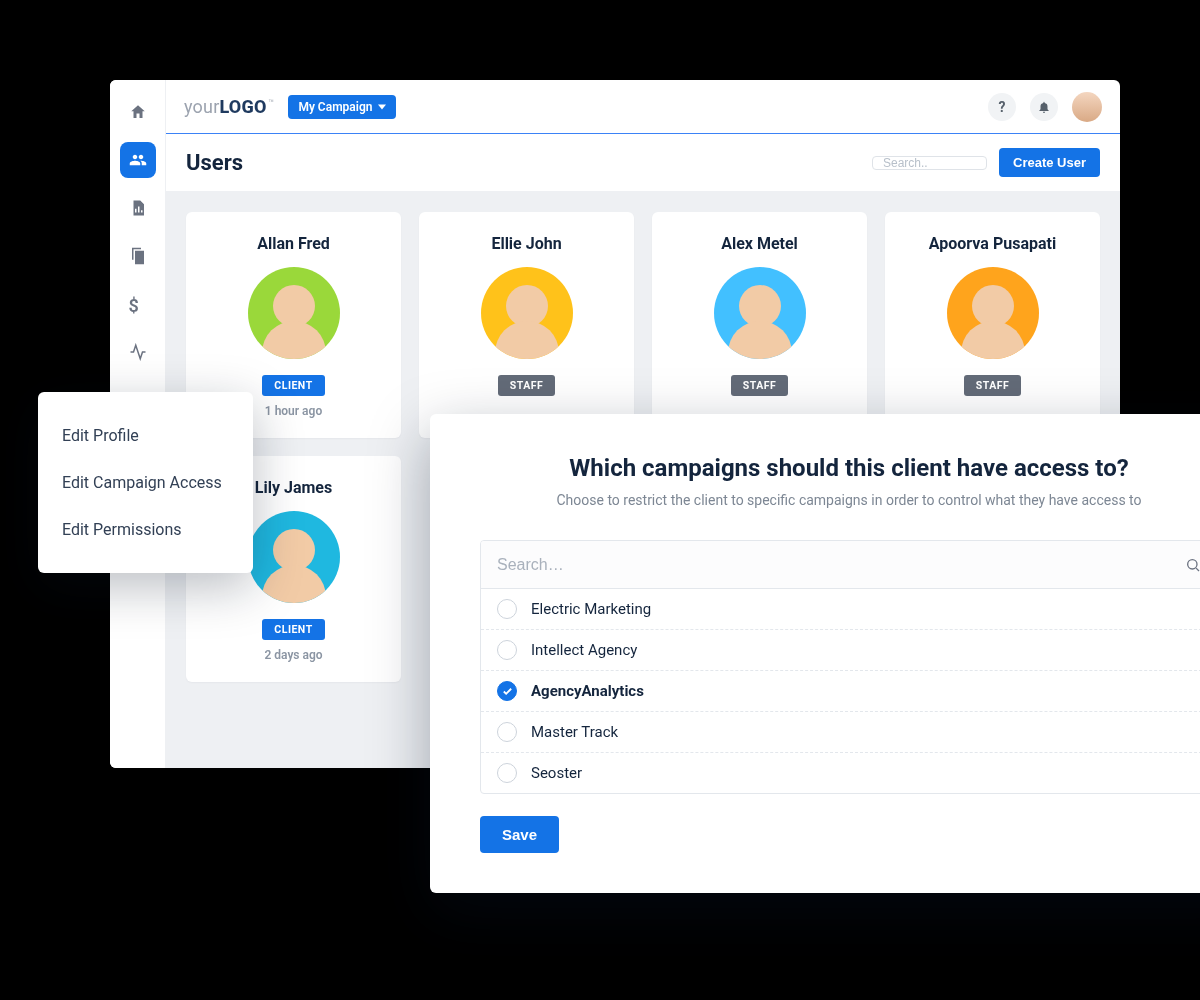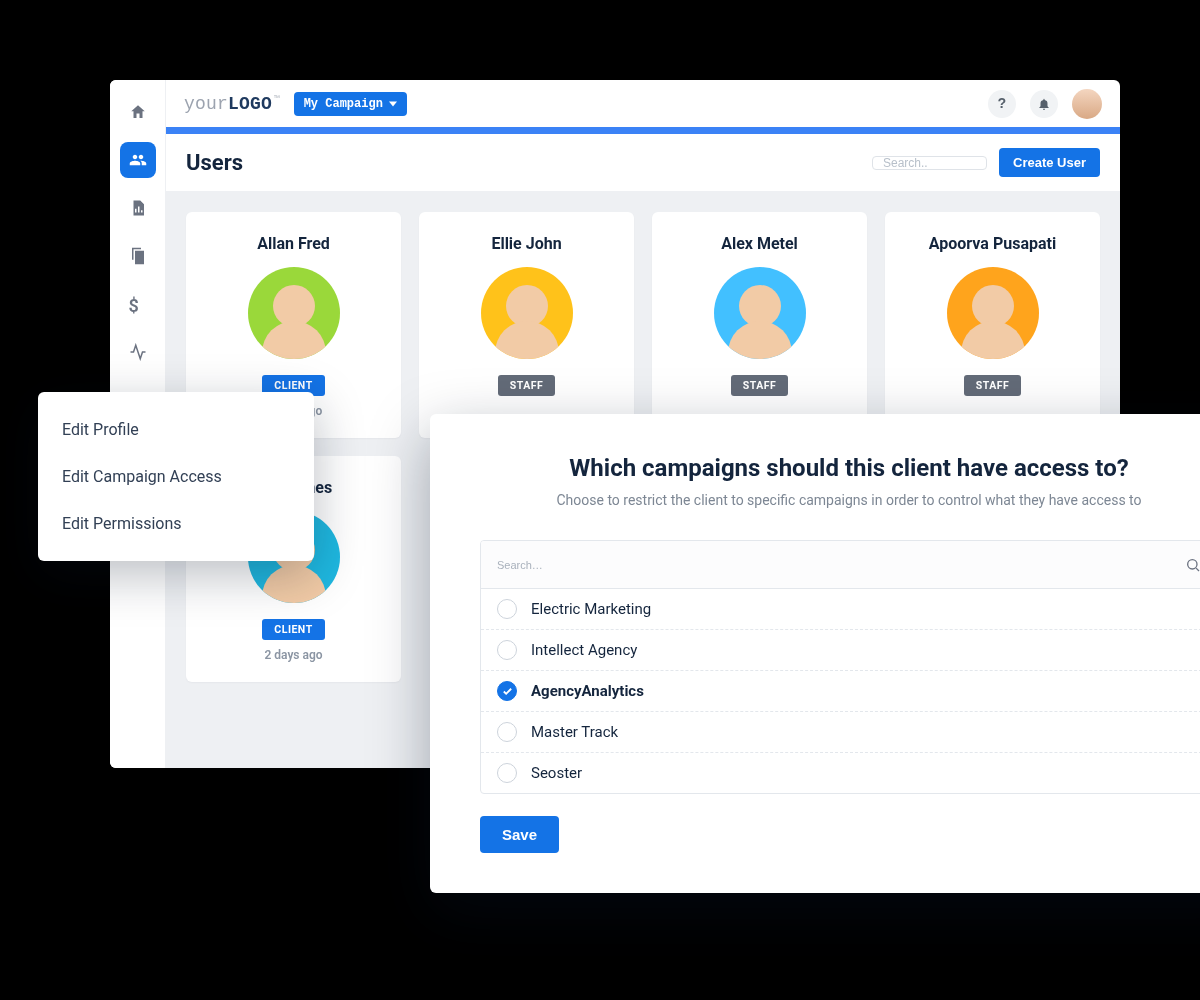--- a/index.html
+++ b/index.html
@@ -52,23 +52,22 @@
   .main {
     flex: 1;
     display: flex;
     flex-direction: column;
   }
   .topbar {
     height: 54px;
     display: flex;
     align-items: center;
     padding: 0 18px;
-    border-bottom: 7px solid #3b82f6;
+    border-bottom: 1px solid #3b82f6;
     gap: 14px;
-    font-family: Liberation Mono, monospace;
   }
   .logo { font-weight: 400; color: #9ca3af; font-size: 18px; letter-spacing: 0.2px; }
   .logo b { color: #1f3a5f; font-weight: 800; }
   .logo sup { font-size: 9px; color:#b0b6bf; margin-left:2px; }
   .campaign-dd {
     background: #1473e6;
     color: #fff;
     font-size: 12px;
     font-weight: 600;
     padding: 5px 10px;
@@ -192,25 +191,25 @@
     font-size: 12px;
     color: #8b95a3;
     font-weight: 600;
   }
 
   
   .context-menu {
     position: absolute;
     left: 38px;
     top: 392px;
-    width: 276px;
+    width: 215px;
     background: #fff;
     border-radius: 6px;
     box-shadow: 0 14px 50px rgba(10,20,40,0.28);
-    padding: 14px 0;
+    padding: 20px 0;
     z-index: 30;
   }
   .context-menu-item {
     padding: 14px 24px;
     font-size: 16px;
     color: #324055;
     cursor: pointer;
   }
 
   
@@ -248,21 +247,21 @@
     align-items: center;
     padding: 0 16px;
     height: 48px;
     border-bottom: 1px solid #e3e7ec;
     gap: 10px;
     background: #fcfcfd;
   }
   .sel-search input {
     flex: 1;
     border: none;
-    font-size: 11px;
+    font-size: 16px;
     color: #324055;
     background: transparent;
   }
   .sel-search input::placeholder { color:#a9b1bc; }
   .sel-list {
     max-height: 258px;
     overflow-y: auto;
     position: relative;
   }
   .sel-item {

